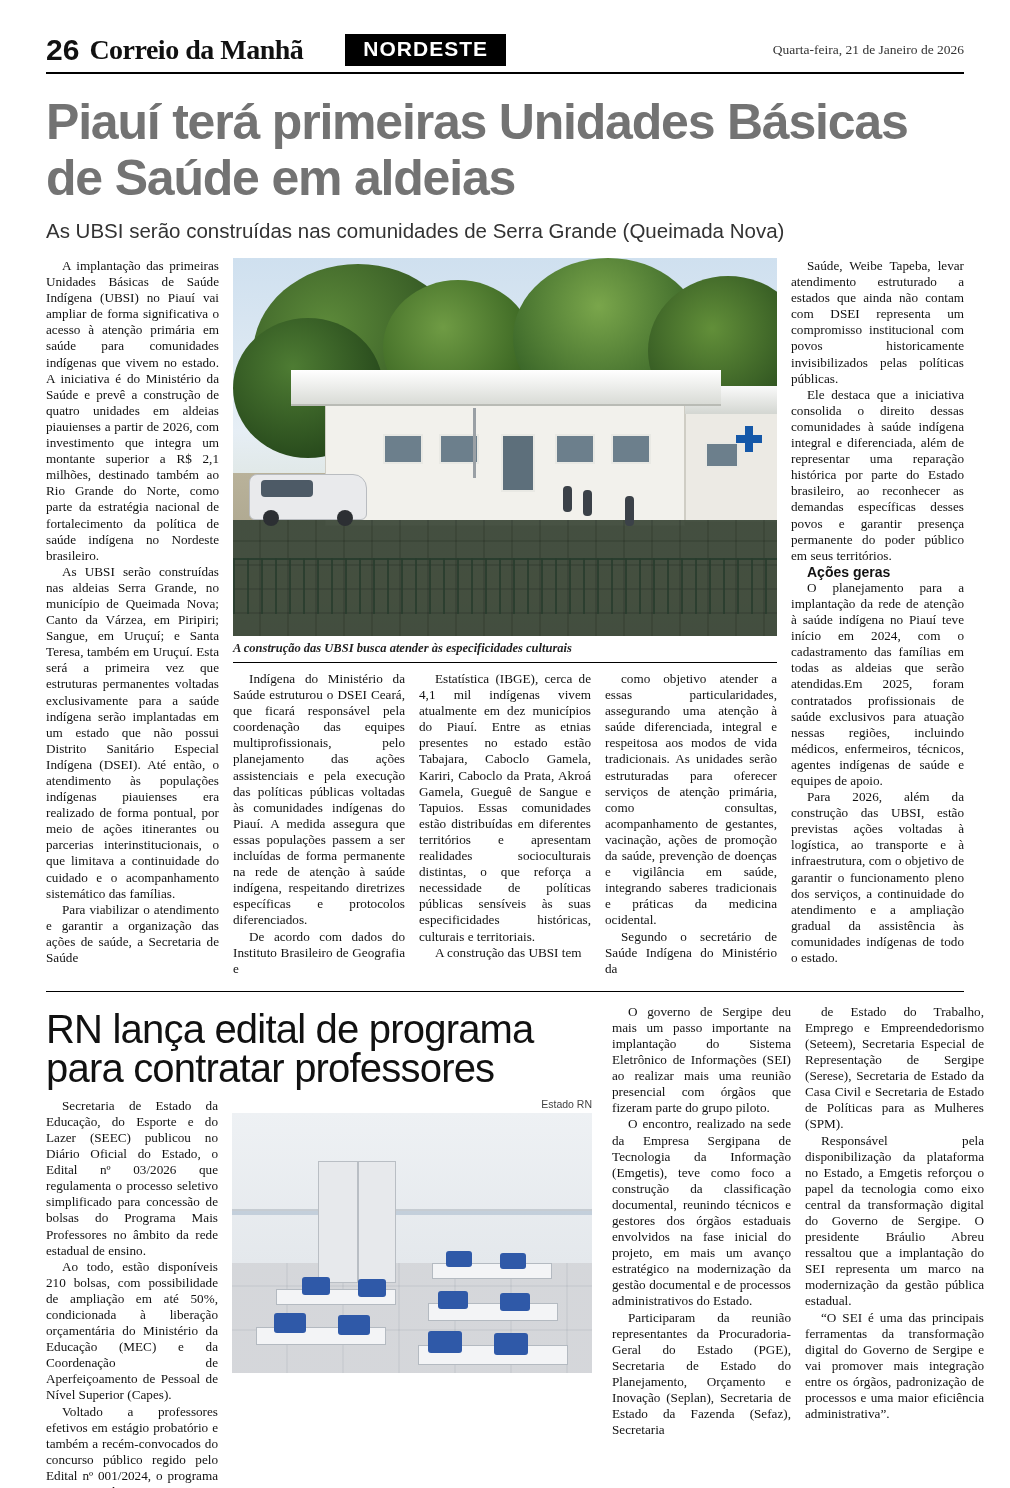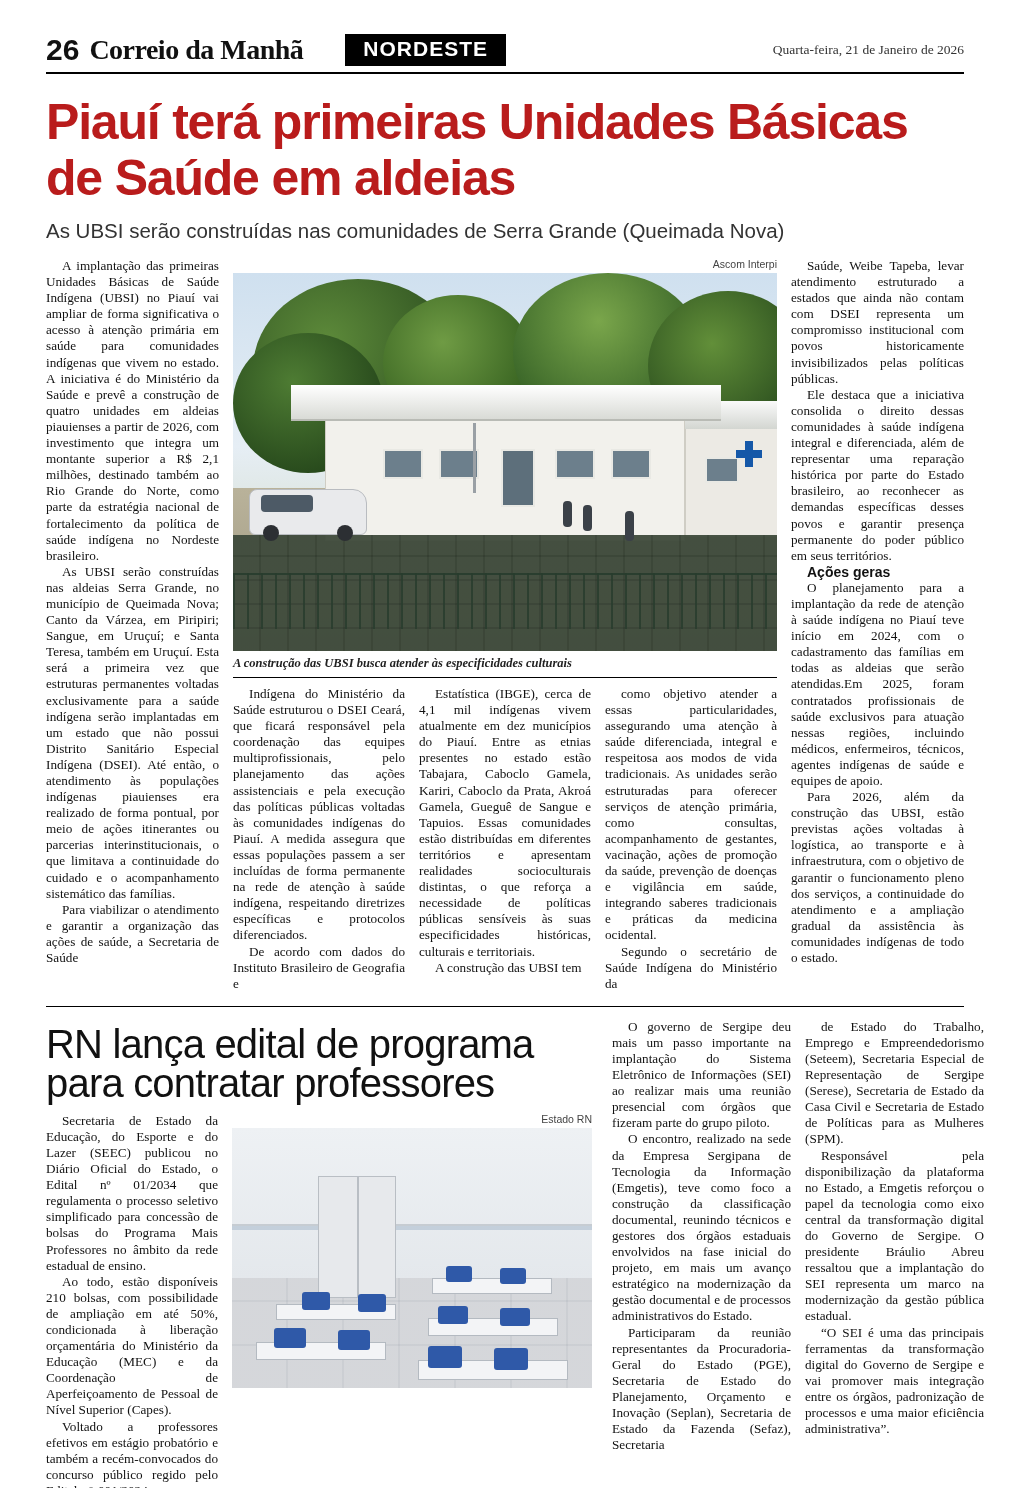--- a/index.html
+++ b/index.html
@@ -20,21 +20,21 @@
   .section-badge {
     background:#000; color:#fff; font-family:"Liberation Sans", sans-serif; font-weight:bold;
     font-size:21px; letter-spacing:1px; padding:3px 18px 5px 18px; margin-left:42px;
   }
   .date { margin-left:auto; font-family:"Liberation Serif", serif; font-size:13.5px; color:#333; }
 
   
   h1.headline {
     font-family:"Liberation Sans", sans-serif;
     font-weight:bold; font-size:50px; line-height:56px;
-    margin:20px 0 0 0; letter-spacing:-1.2px; color:#b91c1c;
+    margin:20px 0 0 0; letter-spacing:-1.2px; color:#737373;
   }
   .subhead {
     font-family:"Liberation Sans", sans-serif;
     font-size:20.5px; line-height:26px; color:#333;
     margin:12px 0 14px 0; font-weight:normal;
   }
 
   
   .top-block { display:flex; gap:14px; }
   .col { font-size:13.2px; line-height:16.1px; text-align:justify; hyphens:auto; }
@@ -143,21 +143,20 @@
 
   <div class="top-block">
 
     <div class="col col-left">
       <p class="first">A implantação das primeiras Unidades Básicas de Saúde Indígena (UBSI) no Piauí vai ampliar de forma significativa o acesso à atenção primária em saúde para comunidades indígenas que vivem no estado. A iniciativa é do Ministério da Saúde e prevê a construção de quatro unidades em aldeias piauienses a partir de 2026, com investimento que integra um montante superior a R$ 2,1 milhões, destinado também ao Rio Grande do Norte, como parte da estratégia nacional de fortalecimento da política de saúde indígena no Nordeste brasileiro.</p>
       <p>As UBSI serão construídas nas aldeias Serra Grande, no município de Queimada Nova; Canto da Várzea, em Piripiri; Sangue, em Uruçuí; e Santa Teresa, também em Uruçuí. Esta será a primeira vez que estruturas permanentes voltadas exclusivamente para a saúde indígena serão implantadas em um estado que não possui Distrito Sanitário Especial Indígena (DSEI). Até então, o atendimento às populações indígenas piauienses era realizado de forma pontual, por meio de ações itinerantes ou parcerias interinstitucionais, o que limitava a continuidade do cuidado e o acompanhamento sistemático das famílias.</p>
       <p>Para viabilizar o atendimento e garantir a organização das ações de saúde, a Secretaria de Saúde</p>
     </div>
 
     <div class="center-media">
-      <div class="photo-credit">Ascom Interpi</div>
       <div class="photo">
         <div class="sky"></div>
         <div class="tree t1"></div>
         <div class="tree t2"></div>
         <div class="tree t3"></div>
         <div class="tree t4"></div>
         <div class="tree t5"></div>
         <div class="ground"></div>
         <div class="bldg2"></div>
         <div class="roof2"></div>
@@ -212,21 +211,21 @@
 
   <hr class="rule-full">
 
   <div class="bottom">
 
     <div class="bottom-left">
       <h2 class="sub-headline">RN lança edital de programa para contratar professores</h2>
 
       <div class="bl-top">
         <div class="col bl-text">
-          <p class="first">Secretaria de Estado da Educação, do Esporte e do Lazer (SEEC) publicou no Diário Oficial do Estado, o Edital nº 01/2034 que regulamenta o processo seletivo simplificado para concessão de bolsas do Programa Mais Professores no âmbito da rede estadual de ensino.</p>
+          <p class="first">Secretaria de Estado da Educação, do Esporte e do Lazer (SEEC) publicou no Diário Oficial do Estado, o Edital nº 03/2026 que regulamenta o processo seletivo simplificado para concessão de bolsas do Programa Mais Professores no âmbito da rede estadual de ensino.</p>
           <p>Ao todo, estão disponíveis 210 bolsas, com possibilidade de ampliação em até 50%, condicionada à liberação orçamentária do Ministério da Educação (MEC) e da Coordenação de Aperfeiçoamento de Pessoal de Nível Superior (Capes).</p>
           <p>Voltado a professores efetivos em estágio probatório e também a recém-convocados do concurso público regido pelo Edital nº 001/2024, o programa tem como objetivo incentivar a fixação e a permanência de docentes em escolas estaduais consideradas</p>
         </div>
         <div class="bl-media">
           <div class="photo-credit">Estado RN</div>
           <div class="photo2">
             <div class="room"></div>
             <div class="blue-strip"></div>
             <div class="wall-line"></div>
             <div class="floor"></div>

